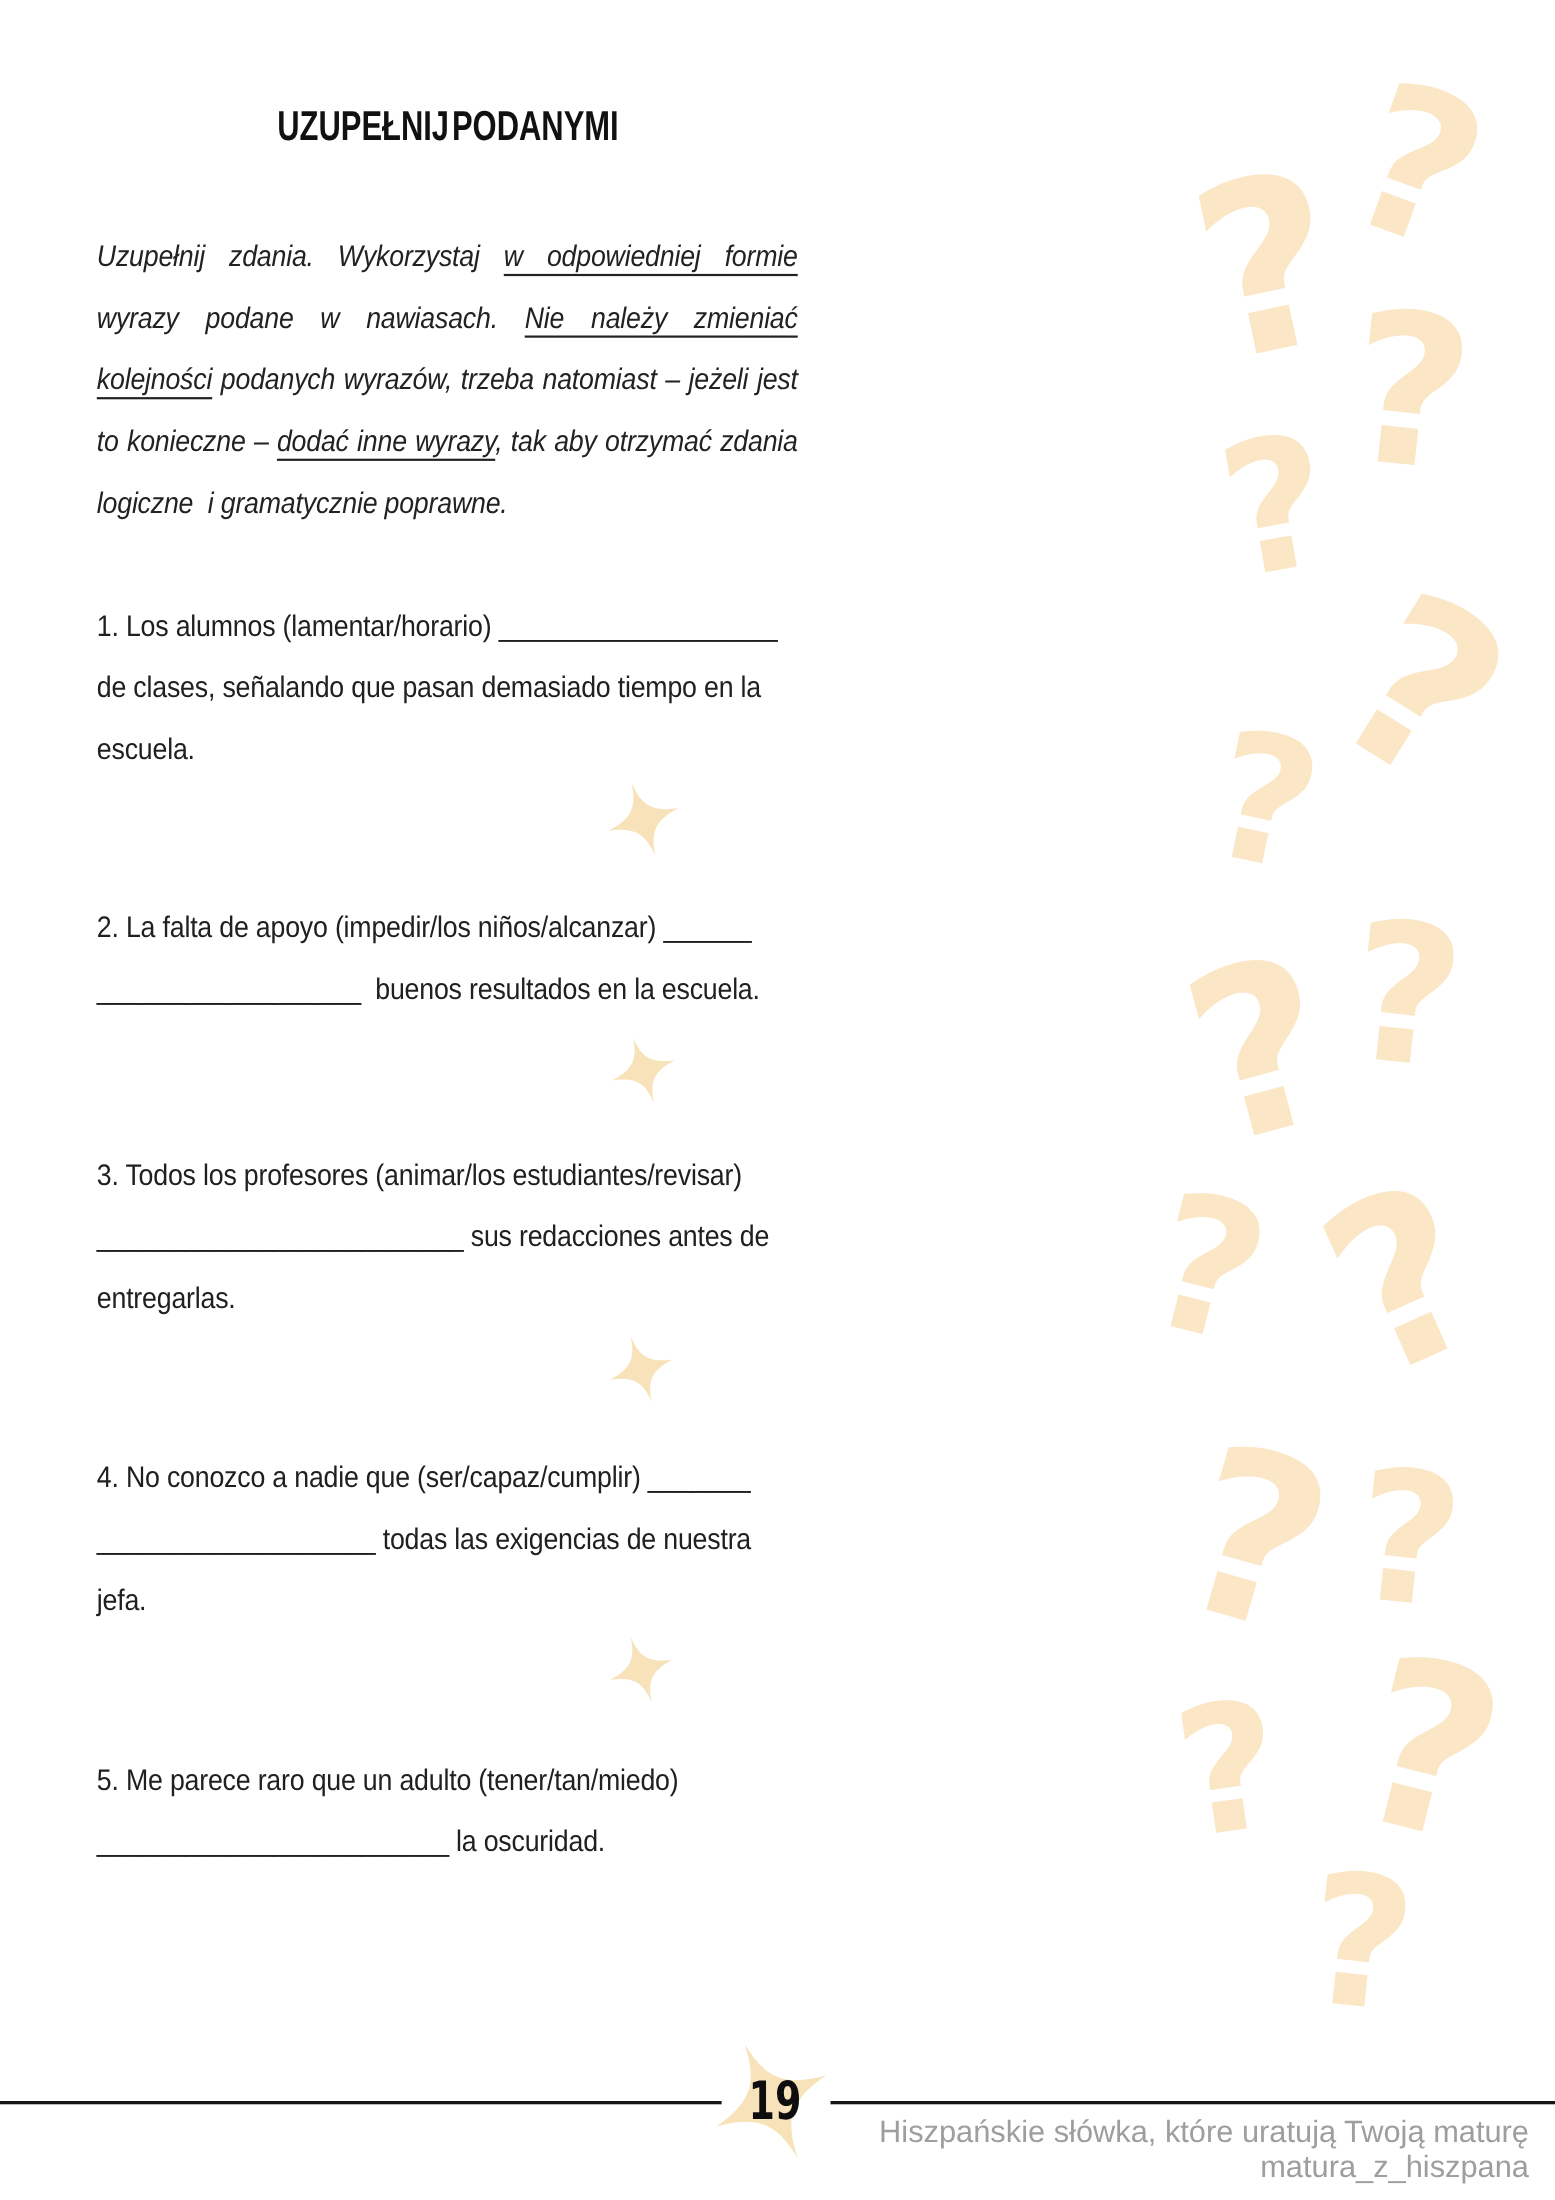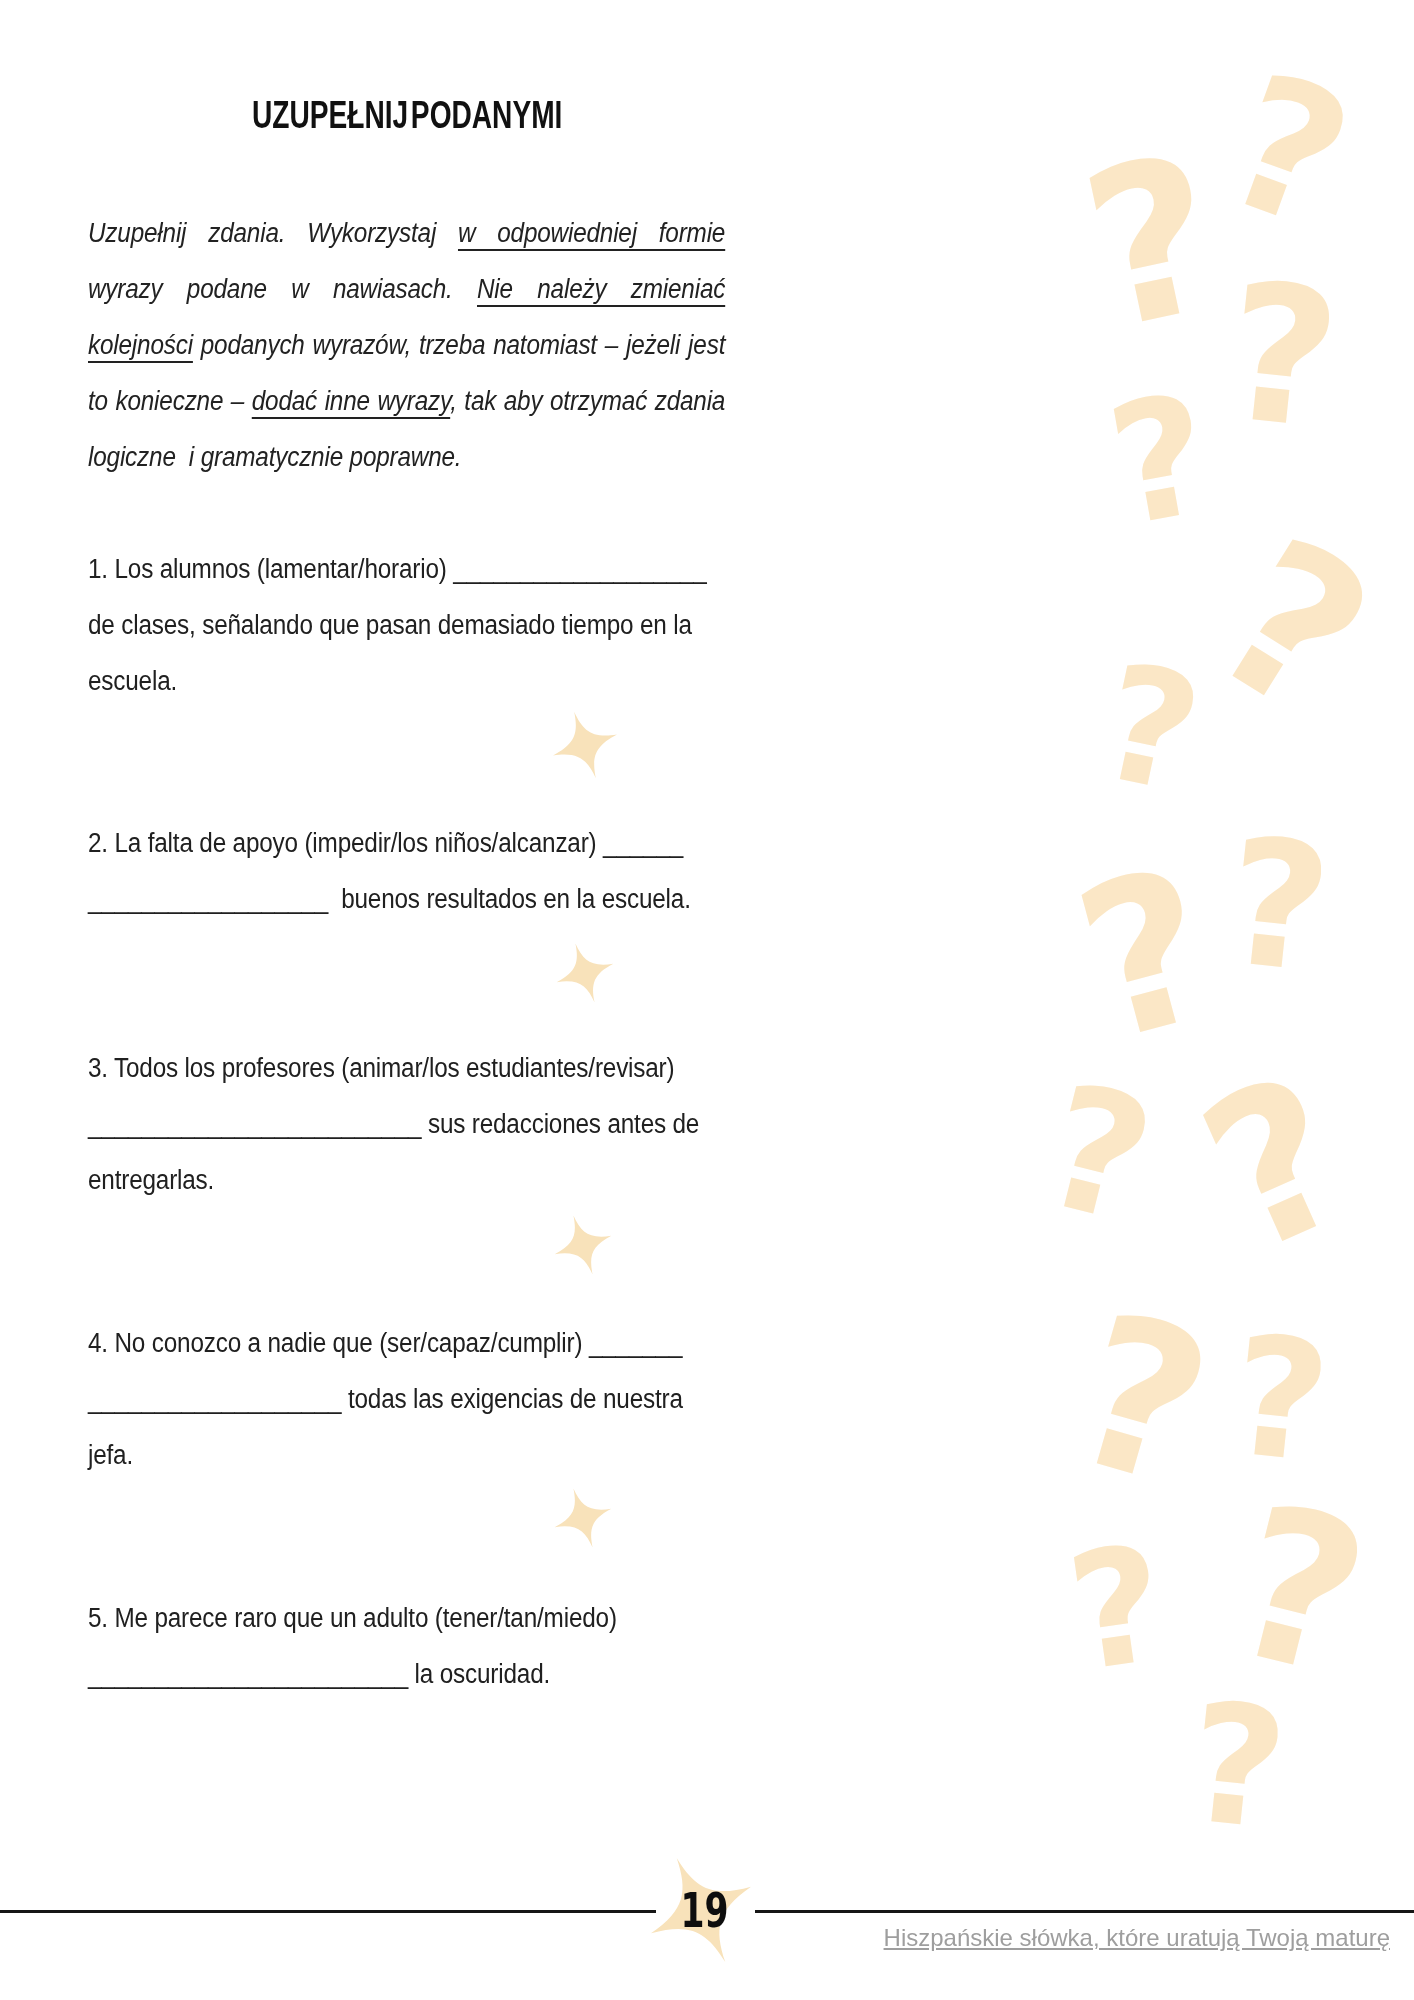--- a/index.html
+++ b/index.html
@@ -46,21 +46,21 @@
   .footer-line { position:absolute; height:3px; background:#161616; top:1910px; z-index:1; }
   .footer-line-left  { left:0;  width:656px; }
   .footer-line-right { left:755px; width:659px; }
   .page-number {
     position:absolute; left:672px; top:1882px; width:60px; text-align:center; z-index:3;
     font-family:"DejaVu Sans", sans-serif; font-size:48px; font-weight:700; color:#0e0e0e;
     transform:scaleX(0.72);
   }
   .footer-credit {
     position:absolute; right:24px; top:1922px; text-align:right; z-index:1;
-    color:var(--muted,#9e9e9e); font-size:24px; line-height:32px;text-decoration:underline;
+    color:var(--muted,#9e9e9e); font-size:28px; line-height:32px;
   }
 </style>
 </head>
 <body>
 
 <div class="page">
 
   <div class="qm-layer">
       <span class="qm" style="left: 1288px; top: 152px; font-size: 185px; transform: translate(-50%, -50%) rotate(20deg);">?</span>
       <span class="qm" style="left: 1152px; top: 243px; font-size: 215px; transform: translate(-50%, -50%) rotate(-12deg);">?</span>
@@ -133,15 +133,16 @@
           <div class="text-line">________________________ la oscuridad.</div>
         </div>
       </div>
   </div>
 
   <div class="footer-line footer-line-left"></div>
   <div class="footer-line footer-line-right"></div>
   <div class="page-number">19</div>
   <div class="footer-credit">
     <div>Hiszpańskie słówka, które uratują Twoją maturę</div>
+    <div>matura_z_hiszpana</div>
   </div>
 
 </div>
 
 </body></html>

